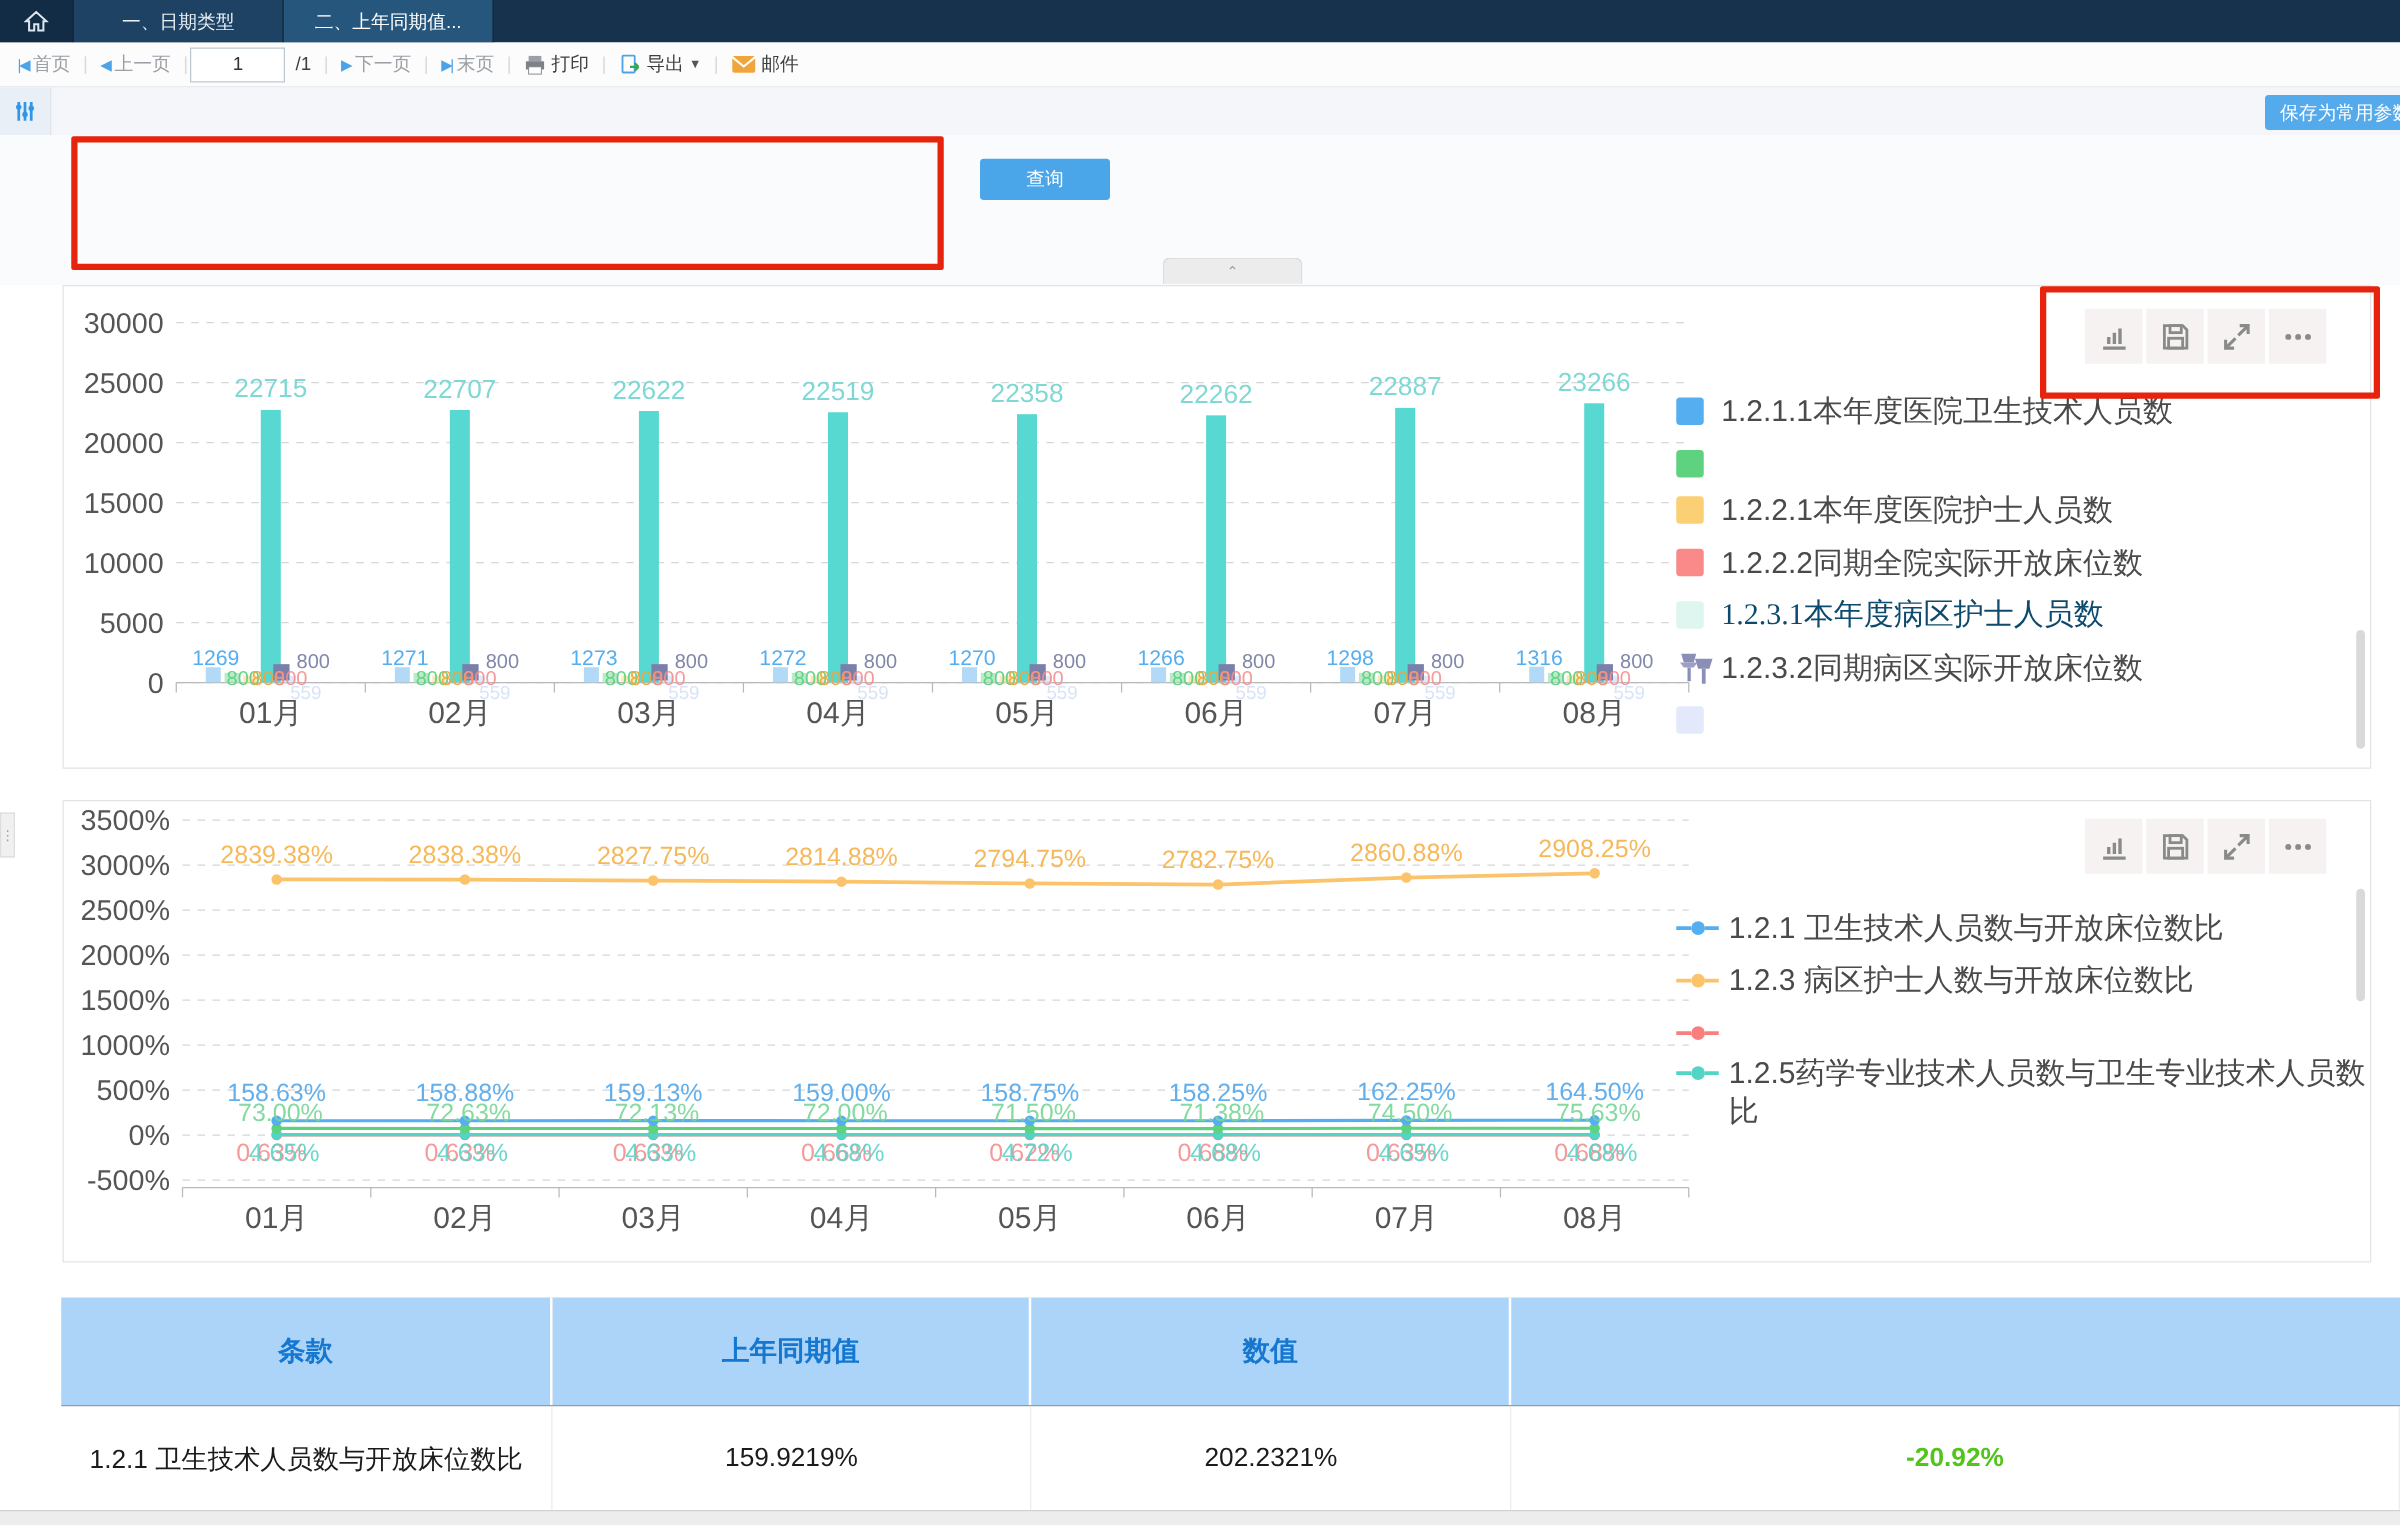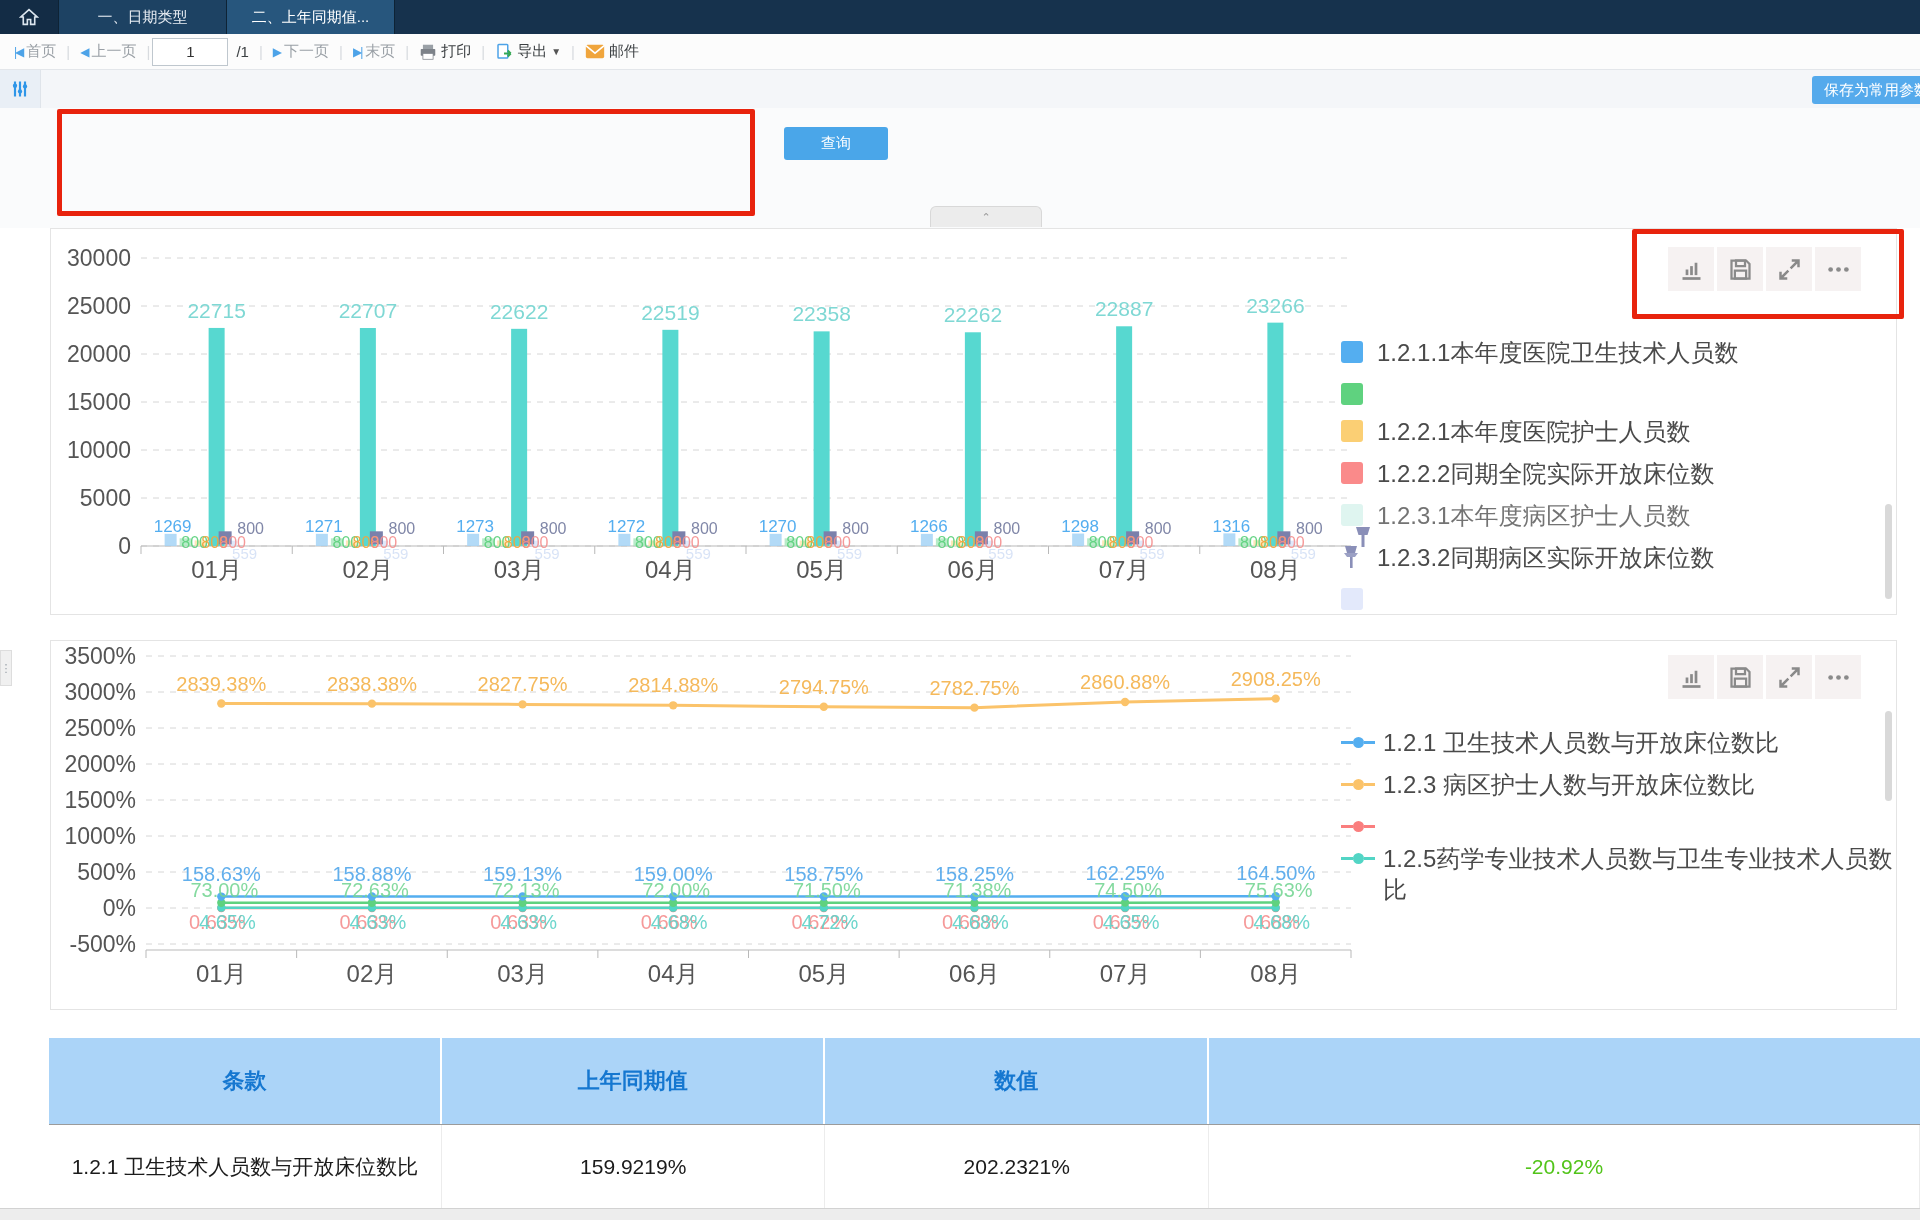--- a/index.html
+++ b/index.html
@@ -60,31 +60,31 @@
   .ct-btn{width:46px;height:44px;background:#f6f2f2;display:flex;align-items:center;justify-content:center;cursor:pointer;}
   
   .legend{position:absolute;width:556px;}
   .lg-item{display:flex;align-items:flex-start;margin-bottom:11px;cursor:pointer;}
   .lg-sq{width:22px;height:22px;border-radius:3px;margin:4px 14px 0 0;flex:0 0 22px;}
   .lg-pin{width:22px;height:26px;margin:2px 14px 0 0;flex:0 0 22px;display:flex;}
   .lg-dot{width:34px;flex:0 0 34px;display:flex;align-items:center;margin-top:10px;margin-right:8px;}
   .lg-dot i{display:block;height:3px;flex:1;}
   .lg-dot b{display:block;width:11px;height:11px;border-radius:50%;}
   .lg-tx{font-size:24px;color:#4a4a4a;line-height:31px;}
-  .lg-tx.faded{color:#737373;}
+  .lg-tx.faded{color:#0c4a6e;font-family:Liberation Serif, serif;}
   .scroll-thumb{position:absolute;width:7px;background:#d9d9d9;border-radius:4px;}
   
   .rpt-table{left:49px;top:1038px;width:1871px;}
   .rpt-head{display:flex;background:#abd4f8;height:86px;}
   .rpt-head .hc{display:flex;align-items:center;justify-content:center;color:#1577d0;font-weight:bold;
                 font-size:22px;border-right:2px solid #fff;box-sizing:border-box;}
   .rpt-row{display:flex;background:#fff;height:84px;border-top:1px solid #9b9b9b;border-bottom:1px solid #e0e0e0;}
   .rpt-row .bc{display:flex;align-items:center;justify-content:center;font-size:21px;color:#1b1b1b;
                border-right:1px solid #ececec;box-sizing:border-box;}
-  .c0{width:21%;} .c1{width:20.5%;} .c2{width:20.5%;} .c3{width:38%;}
+  .c0{width:21%;} .c1{width:20.5%;} .c2{width:20.5%;} .c3{width:38%;font-weight:bold;}
   .link-blue{color:#4a90d9;cursor:pointer;}
   .footer-strip{left:0;top:1208px;width:1920px;height:12px;background:#ededed;border-top:1px solid #d2d2d2;}
 </style>
 </head>
 <body>
 
 <div id="screen">
 
   <div class="abs navbar">
     <div class="nav-home">
@@ -432,21 +432,21 @@
             <svg width="27" height="27" viewBox="0 0 24 24">
               <g fill="#8a8a8a">
                 <circle cx="5" cy="12" r="2.1"></circle>
                 <circle cx="12" cy="12" r="2.1"></circle>
                 <circle cx="19" cy="12" r="2.1"></circle>
               </g>
             </svg>
           </span>
         </div>
       </div>
-    <div class="legend" style="left:1290px;top:108px;" id="legend1">
+    <div class="legend" style="left:1290px;top:85px;" id="legend1">
         <div class="lg-item">
           <span class="lg-sq" style="background: rgb(84, 174, 240);"></span>
           <span class="lg-tx">1.2.1.1本年度医院卫生技术人员数</span>
         </div>
         <div class="lg-item">
           <span class="lg-sq" style="background: rgb(95, 210, 127);"></span>
         </div>
         <div class="lg-item">
           <span class="lg-sq" style="background: rgb(251, 207, 116);"></span>
           <span class="lg-tx">1.2.2.1本年度医院护士人员数</span>

